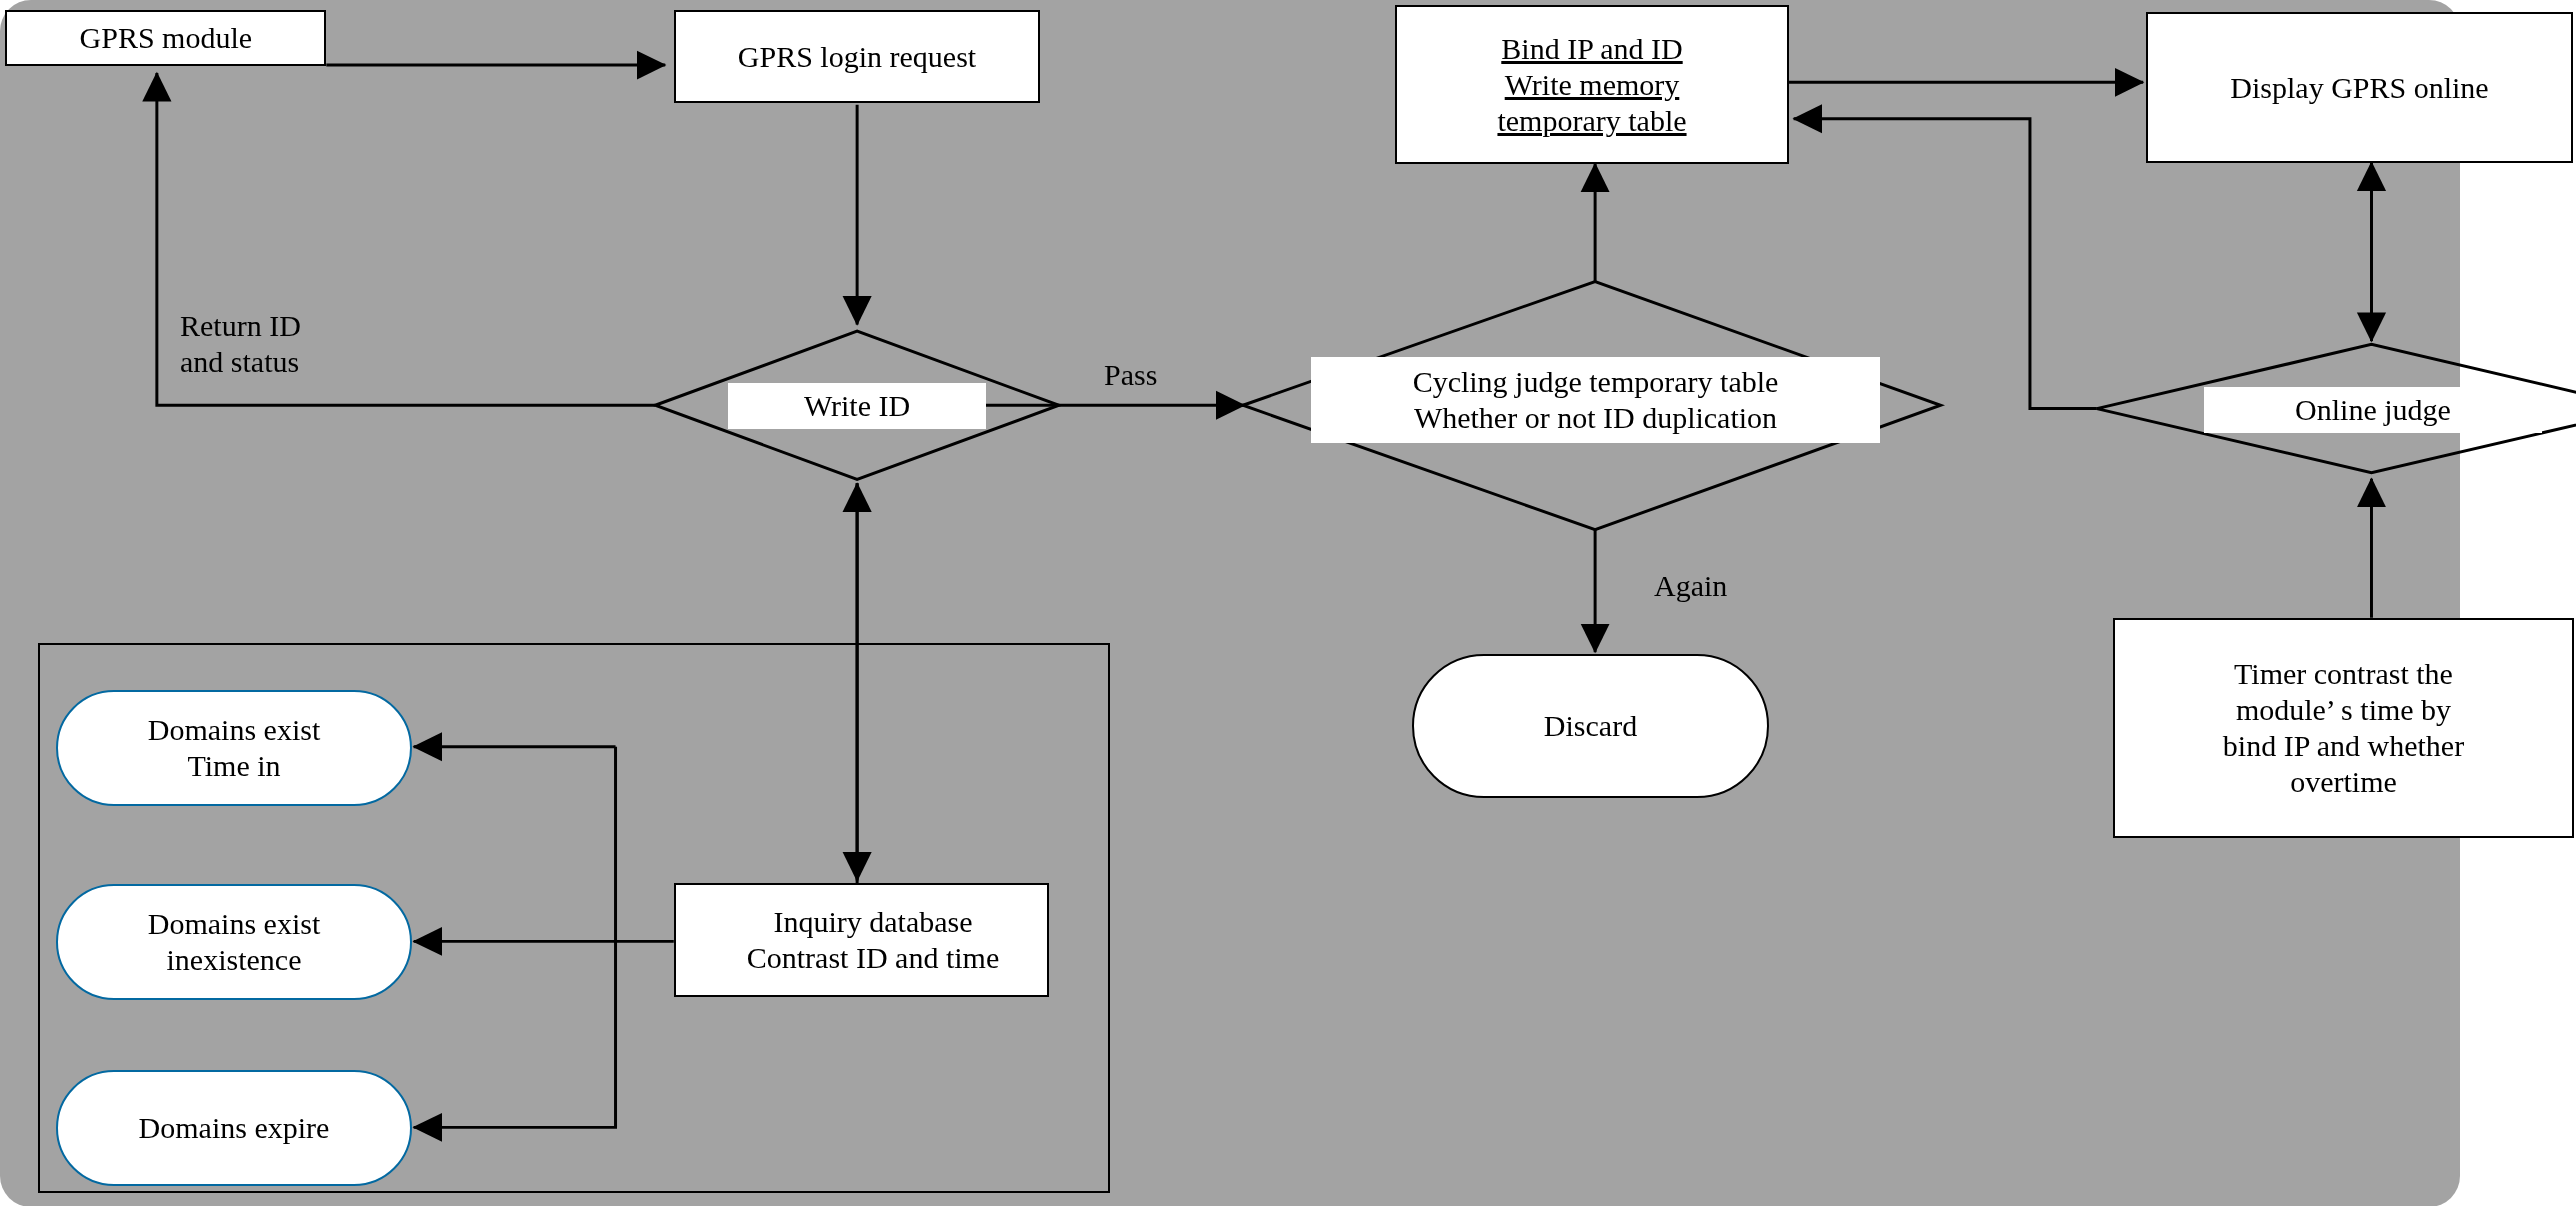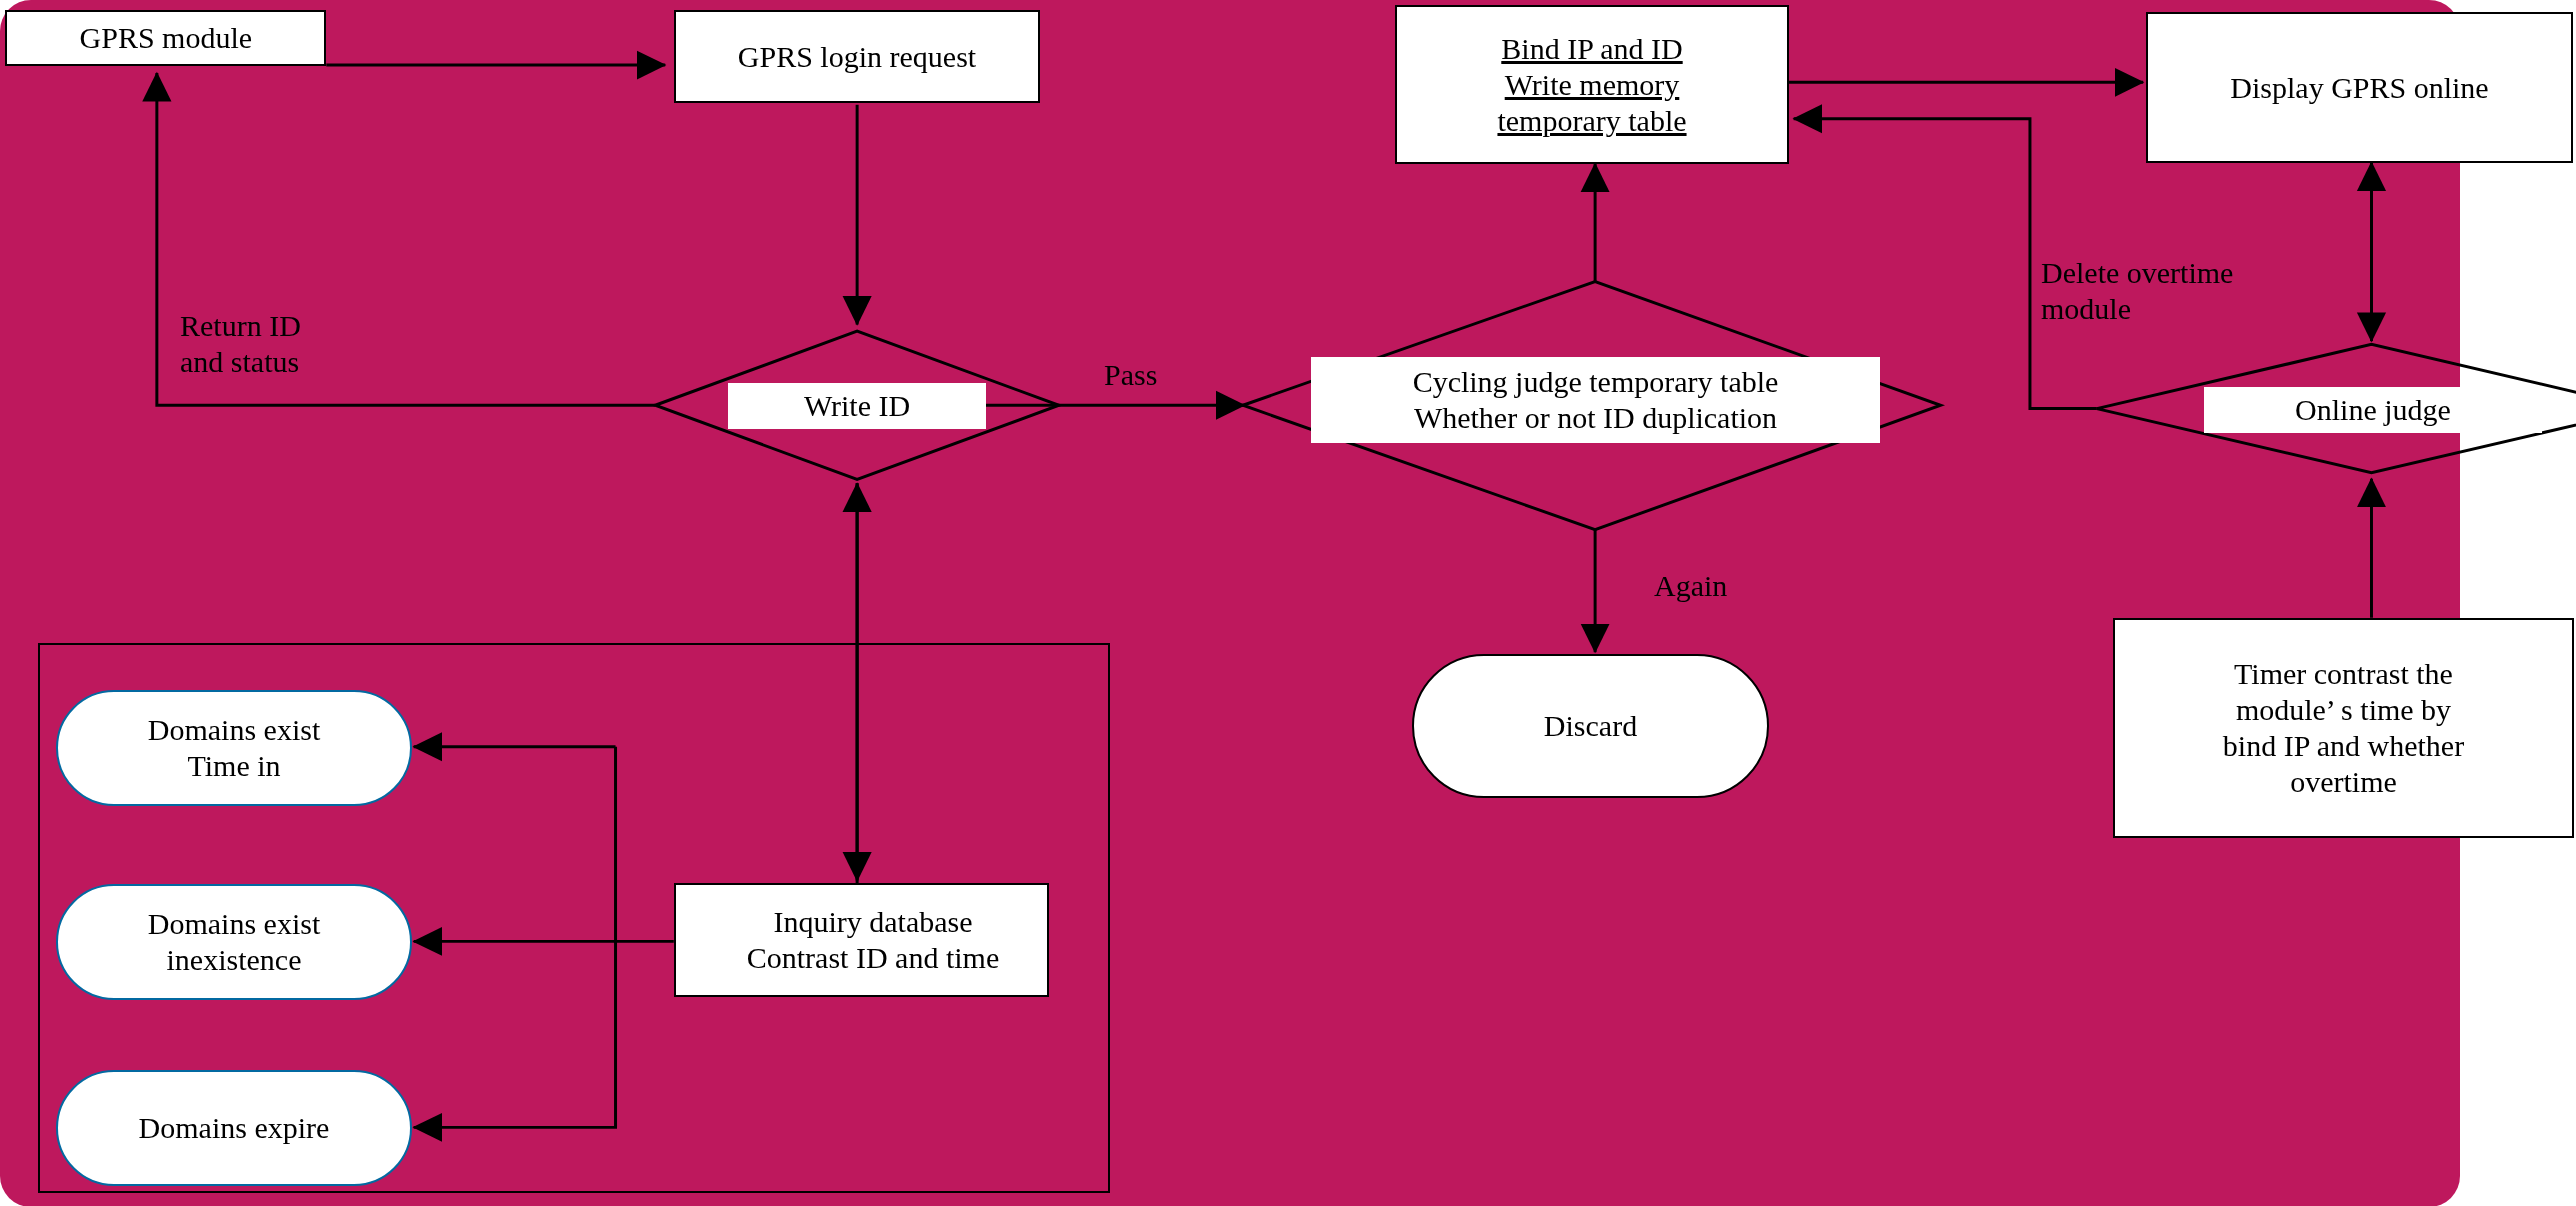--- a/index.html
+++ b/index.html
@@ -1,18 +1,18 @@
 <!DOCTYPE html>
 <html style="font-size:10.6px"><head>
 <meta charset="utf-8">
 <style>
   html,body{margin:0;padding:0;background:#ffffff;}
   body{width:2576px;height:1207px;overflow:hidden;
        font-family:"Liberation Serif","DejaVu Serif",serif;}
-  #canvas{position:relative;width:2460px;height:1207px;background:#be185d;border-radius:31px;}
+  #canvas{position:relative;width:2460px;height:1207px;background:#a3a3a3;border-radius:31px;}
   svg#wires{position:absolute;left:0;top:0;width:2576px;height:1207px;}
   .node{position:absolute;display:flex;align-items:center;justify-content:center;
         box-sizing:border-box;background:#fff;text-align:center;}
   .rect{border:2px solid #000;}
   .pill{border:2px solid #0369a1;border-radius:661px;justify-content:center;}
   .round{border:2px solid #000;border-radius:73px;}
   .group{border:2px solid #000;background:transparent;}
   .lbl{position:absolute;background:transparent;text-align:left;
        line-height:1.18;white-space:pre-line;}
   .txt{line-height:1.2;white-space:pre-line;color:#000;}
@@ -132,17 +132,15 @@
     <span class="txt fs46">Domains expire</span>
   </div>
 
   <div class="lbl txt fs46" style="left:180px;top:308px;width:265px;">Return ID
 and status</div>
 
   <div class="lbl txt fs46" style="left:1104px;top:357px;width:132px;">Pass</div>
 
   <div class="lbl txt fs46" style="left:1610px;top:568px;width:159px;margin-left:44px;">Again</div>
 
-  <div class="lbl txt fs46" style="left:2041px;top:255px;width:285px;">Delete overtime
-module</div>
 
 </div>
 
 
 </body></html>

